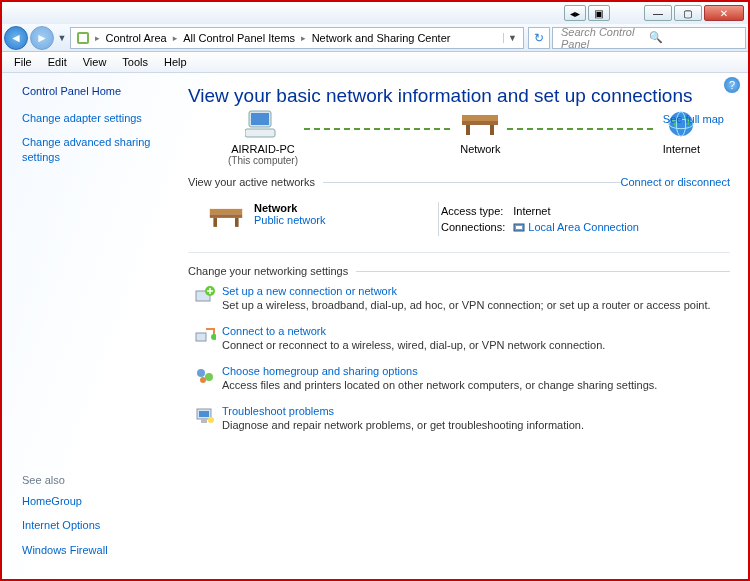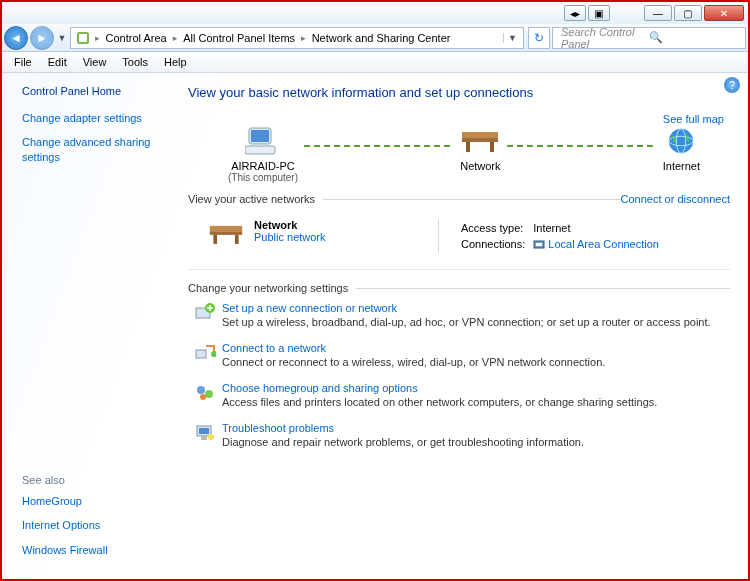--- a/index.html
+++ b/index.html
@@ -31,38 +31,38 @@
 
 .body { flex: 1; display: flex; background: linear-gradient(110deg,#f4f9ff 0%,#fff 25%,#fff 100%); position: relative; }
 .sidebar { width: 176px; padding: 12px 12px 12px 20px; font-size: 11px; display: flex; flex-direction: column; }
 .sidebar .home { color: #003399; margin-bottom: 14px; cursor: pointer; }
 .sidebar .link { color: #0066cc; margin-bottom: 10px; cursor: pointer; line-height: 1.3; }
 .sidebar .spacer { flex: 1; }
 .sidebar .seealso-hdr { color: #6a7a8a; margin-bottom: 8px; }
 
 .main { flex: 1; padding: 12px 18px 10px 10px; font-size: 11px; position: relative; overflow: hidden; }
 .help-icon { position: absolute; top: 4px; right: 8px; width: 16px; height: 16px; border-radius: 50%; background: radial-gradient(#7ec0f5,#2a7cd0); color: #fff; font-size: 11px; display: flex; align-items: center; justify-content: center; cursor: pointer; }
-.page-title { color: #003399; font-size: 13px; margin-bottom: 26px; }
+.page-title { color: #003399; font-size: 19px; margin-bottom: 2px; }
 
 .net-diagram { display: flex; align-items: center; justify-content: space-between; padding: 0 30px 0 40px; margin-bottom: 6px; }
 .diag-node { display: flex; flex-direction: column; align-items: center; font-size: 11px; }
 .diag-node .cap { margin-top: 4px; }
 .diag-node .subcap { color: #555; font-size: 10px; }
 .diag-line { flex: 1; height: 2px; background: repeating-linear-gradient(90deg,#5a9b3a 0 6px,transparent 6px 10px); margin: 0 6px 18px 6px; }
 .see-map { position: absolute; right: 24px; top: 40px; color: #0066cc; font-size: 11px; cursor: pointer; }
 
 .section-hdr { color: #333; margin: 10px 0 8px 0; display: flex; align-items: center; }
 .section-hdr .hline { flex: 1; height: 1px; background: #d0d8e0; margin-left: 8px; }
 .sec-action { color: #0066cc; font-size: 11px; cursor: pointer; margin-left: auto; }
 
 .active-net { display: flex; padding: 6px 0 16px 20px; border-bottom: 1px solid #e4e9ef; margin-bottom: 12px; }
 .net-left { display: flex; gap: 10px; width: 230px; }
 .net-info .nname { font-weight: bold; }
 .net-info .ntype { color: #0066cc; cursor: pointer; }
-.net-right { font-size: 11px; border-left: 1px solid #d0d8e0; padding-left: 20px; }
+.net-right { font-size: 11px; border-left: 1px solid #d0d8e0; }
 .net-right td { padding: 1px 6px 1px 0; vertical-align: top; }
 .net-right .lnk { color: #0066cc; cursor: pointer; }
 
 .settings-list { padding-left: 6px; }
 .setting { display: flex; gap: 6px; margin-bottom: 14px; }
 .setting-icon { width: 22px; height: 22px; flex-shrink: 0; }
 .setting-body .stitle { color: #0066cc; cursor: pointer; margin-bottom: 2px; }
 .setting-body .sdesc { color: #333; }
 
 svg { display: block; }

